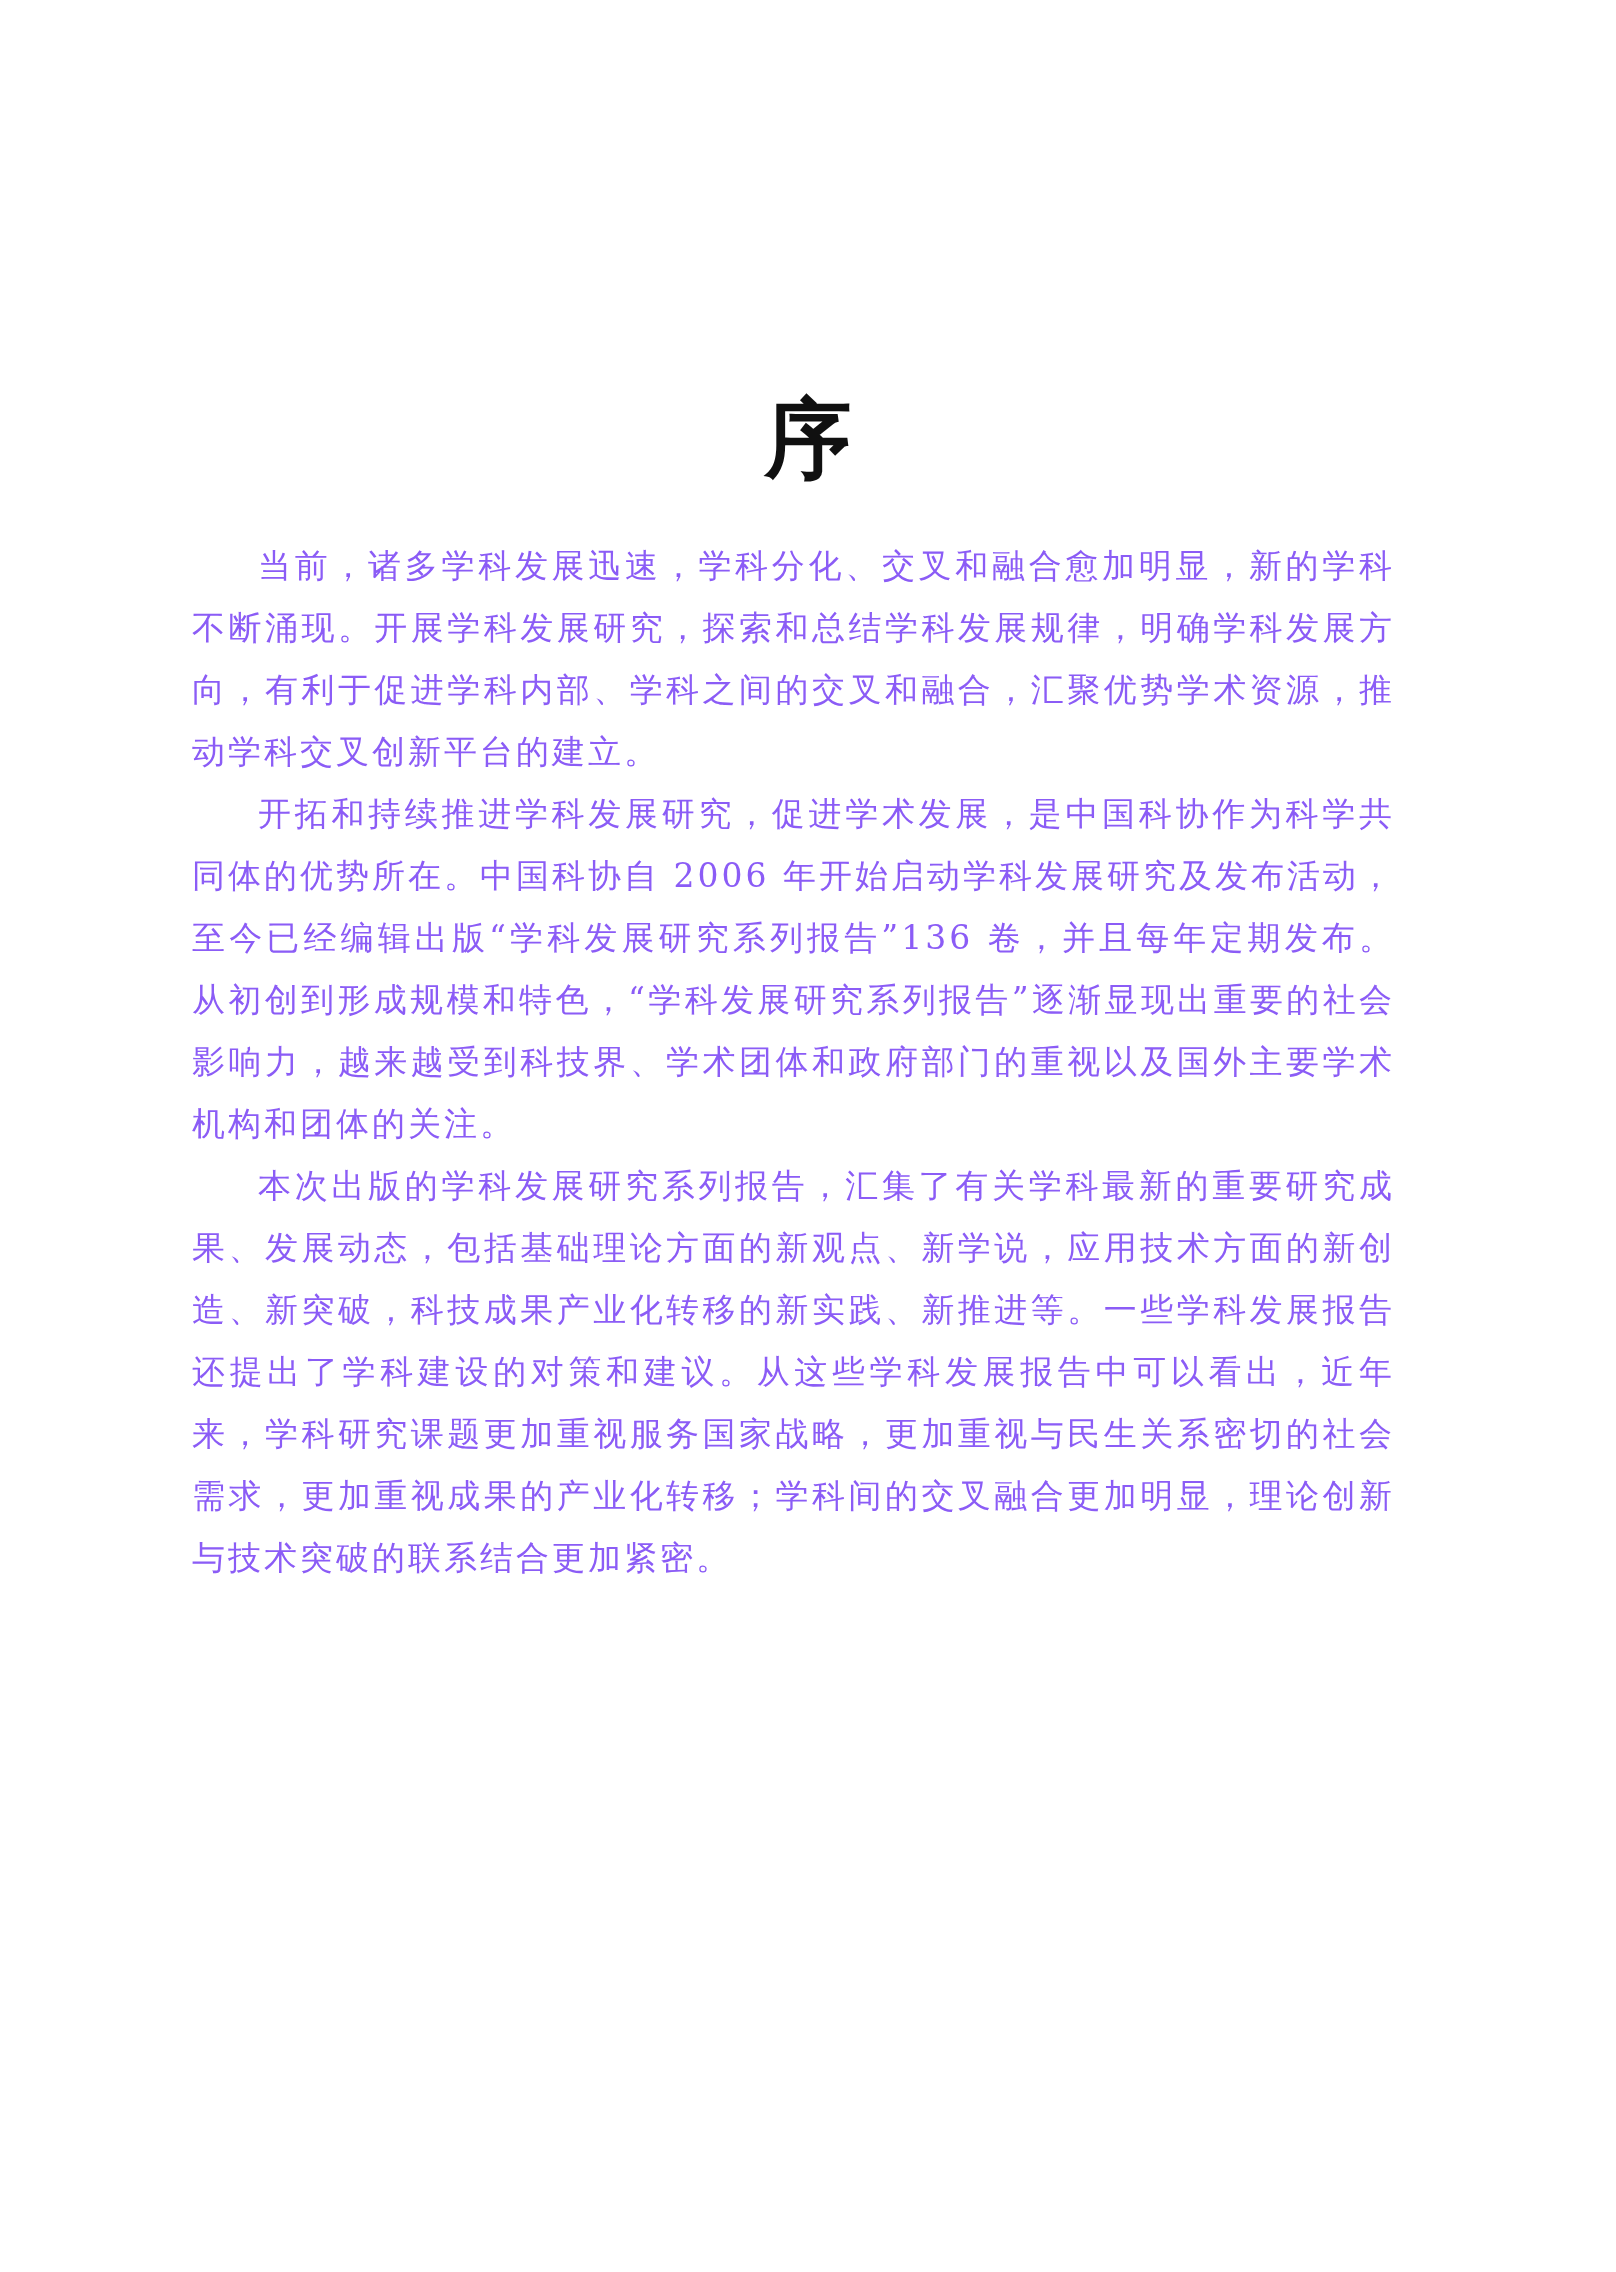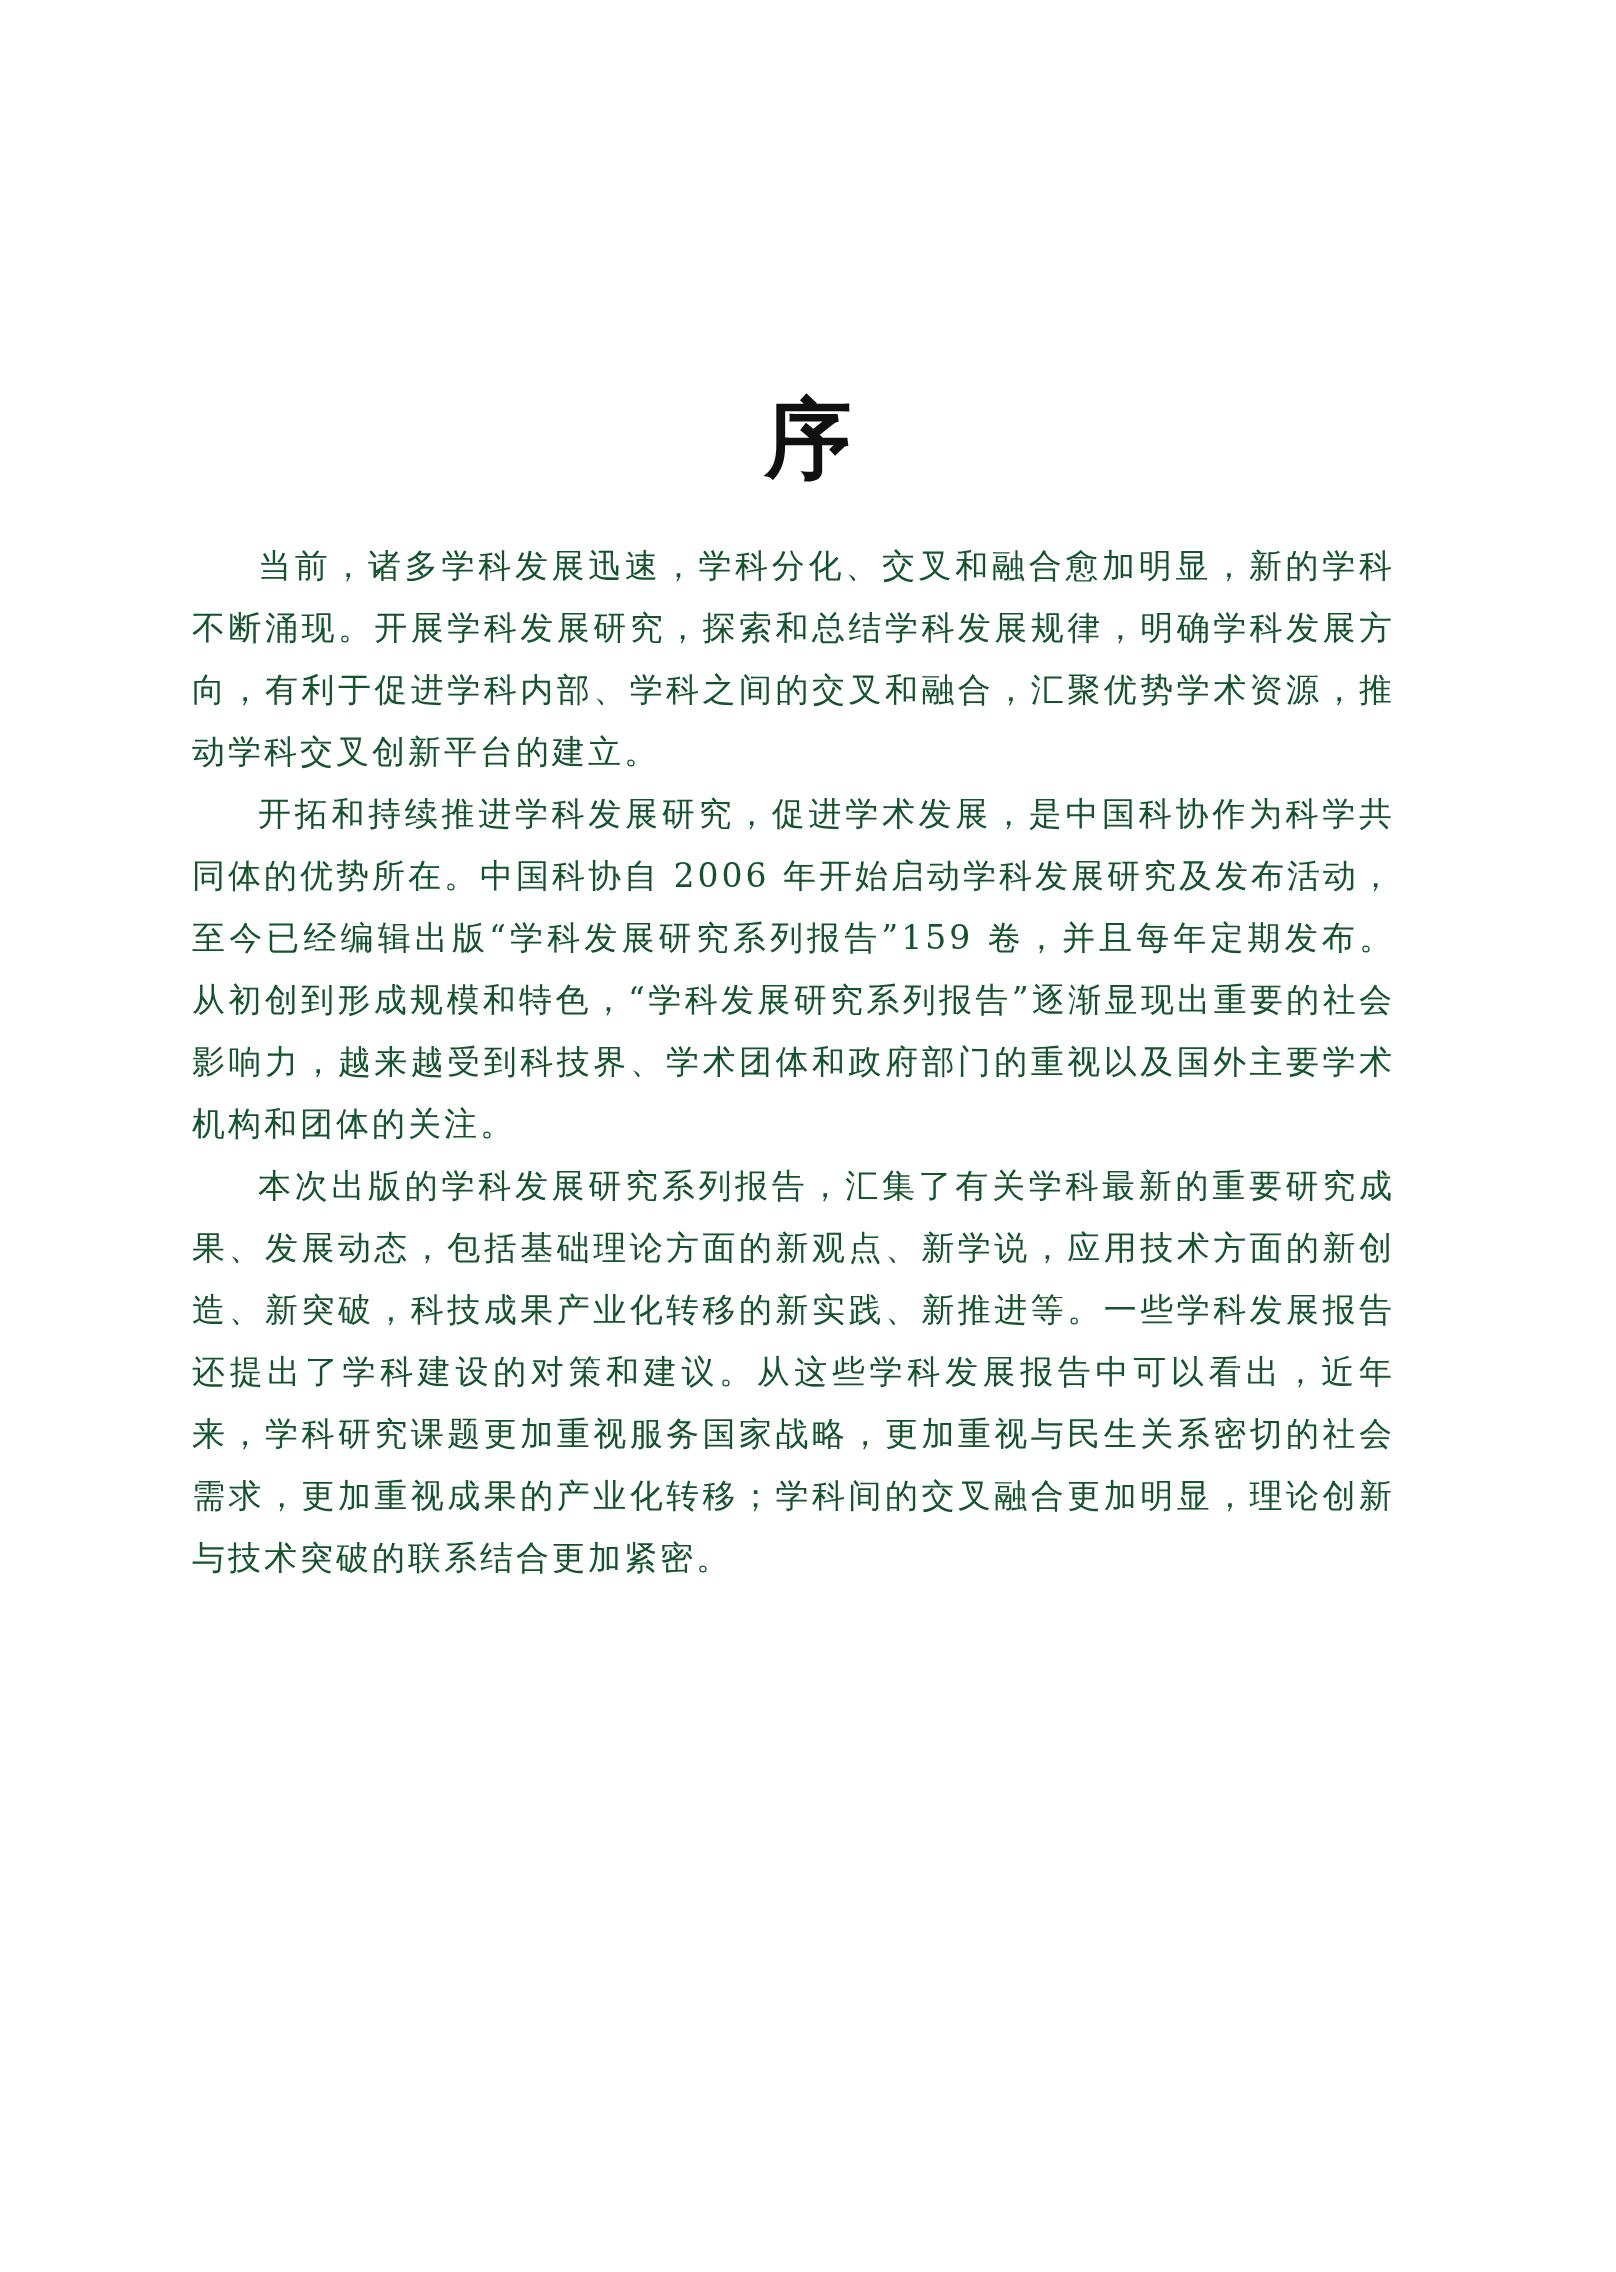--- a/index.html
+++ b/index.html
@@ -31,33 +31,33 @@
   .body {
     position: absolute;
     top: 535px;
     left: 192px;
     width: 1203px;
     font-size: 33px;
     line-height: 62px;
     letter-spacing: 3px;
     text-align: justify;
     text-justify: inter-ideograph;
-    color: #14532d;
+    color: #8b5cf6;
   }
   .para {
     margin: 0;
     padding: 0;
     text-indent: 2em;
   }
 </style>
 </head>
 <body>
 
 <div class="page">
   <h1 class="title">序</h1>
 
   <div class="body">
     <p class="para">当前，诸多学科发展迅速，学科分化、交叉和融合愈加明显，新的学科不断涌现。开展学科发展研究，探索和总结学科发展规律，明确学科发展方向，有利于促进学科内部、学科之间的交叉和融合，汇聚优势学术资源，推动学科交叉创新平台的建立。</p>
-    <p class="para">开拓和持续推进学科发展研究，促进学术发展，是中国科协作为科学共同体的优势所在。中国科协自 2006 年开始启动学科发展研究及发布活动，至今已经编辑出版“学科发展研究系列报告”159 卷，并且每年定期发布。从初创到形成规模和特色，“学科发展研究系列报告”逐渐显现出重要的社会影响力，越来越受到科技界、学术团体和政府部门的重视以及国外主要学术机构和团体的关注。</p>
+    <p class="para">开拓和持续推进学科发展研究，促进学术发展，是中国科协作为科学共同体的优势所在。中国科协自 2006 年开始启动学科发展研究及发布活动，至今已经编辑出版“学科发展研究系列报告”136 卷，并且每年定期发布。从初创到形成规模和特色，“学科发展研究系列报告”逐渐显现出重要的社会影响力，越来越受到科技界、学术团体和政府部门的重视以及国外主要学术机构和团体的关注。</p>
     <p class="para">本次出版的学科发展研究系列报告，汇集了有关学科最新的重要研究成果、发展动态，包括基础理论方面的新观点、新学说，应用技术方面的新创造、新突破，科技成果产业化转移的新实践、新推进等。一些学科发展报告还提出了学科建设的对策和建议。从这些学科发展报告中可以看出，近年来，学科研究课题更加重视服务国家战略，更加重视与民生关系密切的社会需求，更加重视成果的产业化转移；学科间的交叉融合更加明显，理论创新与技术突破的联系结合更加紧密。</p>
   </div>
 </div>
 
 
 </body></html>

